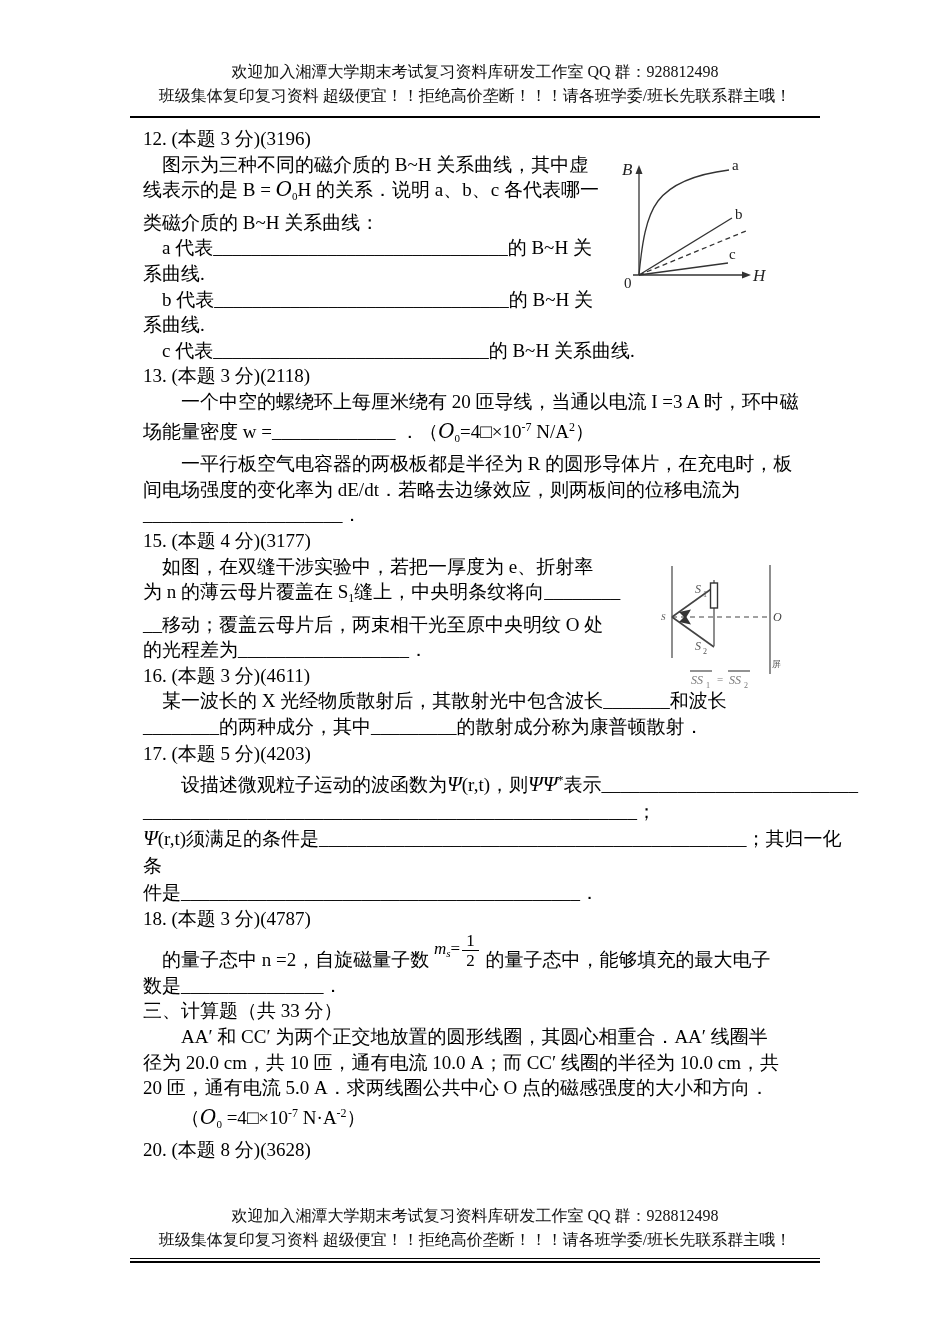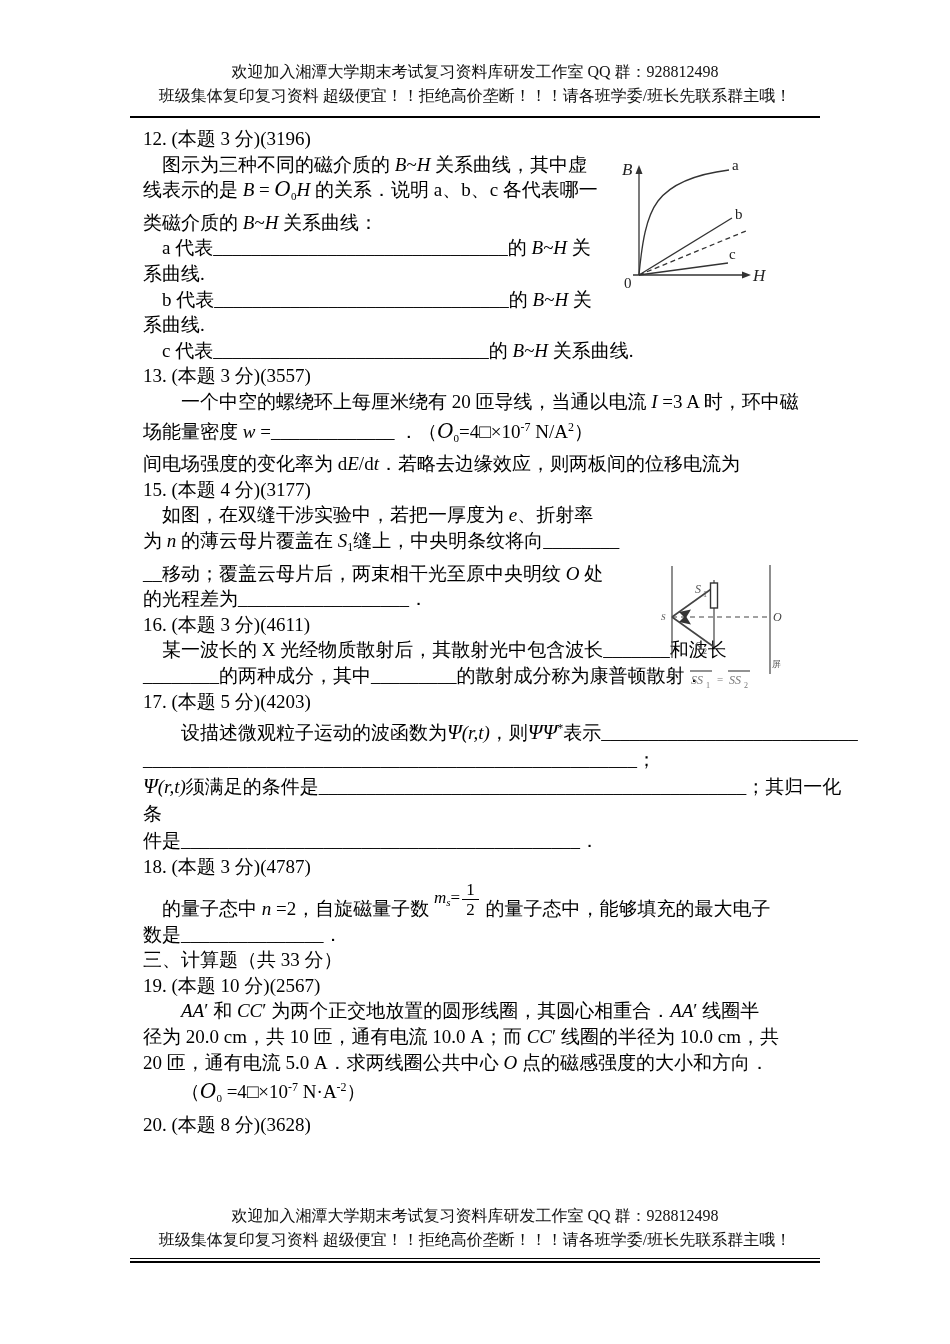--- a/index.html
+++ b/index.html
@@ -4,21 +4,21 @@
 <style>
   html,body{margin:0;padding:0;background:#ffffff;}
   .page{position:relative;width:950px;height:1344px;background:#fff;overflow:hidden;
         font-family:"Liberation Serif","DejaVu Serif","DejaVu Sans",serif;color:#000;}
   .sheet{position:absolute;left:0;top:0;right:0;padding:60px 130px 0 130px;}
   .notice{ text-align:center;font-size:16px;line-height:24px;color:#111;}
   .rule-top{margin-top:8px;height:0;border-top:2.4px solid #000;}
   .bodytext{margin-left:13px;margin-top:8px;font-size:19px;}
   .ln{line-height:25.6px;white-space:nowrap;}
   .ln.tall{line-height:27px;}
-  .i{font-style:italic;}
+  .i{}
   .sup{font-size:12px;vertical-align:7px;letter-spacing:0;}
   .sub{font-size:12px;vertical-align:-4px;}
   .mu{font-style:italic;font-family:"DejaVu Serif",serif;font-size:20px;}
   .musub{font-size:11px;vertical-align:-4px;}
   .psi{font-style:italic;font-size:21px;}
   
   .mseq{font-size:17px;vertical-align:12px;font-style:italic;margin-top:19px;}
   .mseq .sub{font-size:11px;vertical-align:-3px;}
   .eqsign{font-size:17px;vertical-align:12px;}
   .frac{display:inline-block;text-align:center;font-size:17px;line-height:19px;vertical-align:baseline;margin:0 2px;}
@@ -53,27 +53,29 @@
         <div class="ln"><span>线表示的是 </span><span class="i">B</span><span> = </span><span class="mu">O</span><span class="musub">0</span><span class="i">H</span><span> 的关系．说明 a、b、c 各代表哪一</span></div>
         <div class="ln"><span>类磁介质的 </span><span class="i">B~H</span><span> 关系曲线：</span></div>
         <div class="ln"><span>　a 代表</span><span>_______________________________</span><span>的 </span><span class="i">B~H</span><span> 关</span></div>
         <div class="ln"><span>系曲线.</span></div>
         <div class="ln"><span>　b 代表</span><span>_______________________________</span><span>的 </span><span class="i">B~H</span><span> 关</span></div>
         <div class="ln"><span>系曲线.</span></div>
         <div class="ln"><span>　c 代表</span><span>_____________________________</span><span>的 </span><span class="i">B~H</span><span> 关系曲线.</span></div>
       </div>
 
       <div>
-        <div class="ln"><span>13. (本题 3 分)(3557)</span></div>
+        <div class="ln"><span>13. (本题 3 分)(2118)</span></div>
         <div class="ln"><span>　　一个中空的螺绕环上每厘米绕有 20 匝导线，当通以电流 </span><span class="i">I</span><span> =3 A 时，环中磁</span></div>
         <div class="ln"><span>场能量密度 </span><span class="i">w</span><span> =</span><span>_____________</span><span> ．（</span><span class="mu">O</span><span class="musub">0</span><span>=4</span><span>□</span><span>×10</span><span class="sup">-7</span><span> N/A</span><span class="sup">2</span><span>）</span></div>
       </div>
 
       <div>
+        <div class="ln"><span>　　一平行板空气电容器的两极板都是半径为 </span><span class="i">R</span><span> 的圆形导体片，在充电时，板</span></div>
         <div class="ln"><span>间电场强度的变化率为 d</span><span class="i">E</span><span>/d</span><span class="i">t</span><span>．若略去边缘效应，则两板间的位移电流为</span></div>
+        <div class="ln"><span>_____________________</span><span>．</span></div>
       </div>
 
       <div>
         <div class="ln"><span>15. (本题 4 分)(3177)</span></div>
         <div class="ln"><span>　如图，在双缝干涉实验中，若把一厚度为 </span><span class="i">e</span><span>、折射率</span></div>
         <div class="ln"><span>为 </span><span class="i">n</span><span> 的薄云母片覆盖在 </span><span class="i">S</span><span class="sub">1</span><span>缝上，中央明条纹将向</span><span>________</span></div>
         <div class="ln"><span>__移动；覆盖云母片后，两束相干光至原中央明纹 </span><span class="i">O</span><span> 处</span></div>
         <div class="ln"><span>的光程差为</span><span>__________________</span><span>．</span></div>
       </div>
 
@@ -96,21 +98,20 @@
         <div class="ln"><span>18. (本题 3 分)(4787)</span></div>
         <div class="ln">
           <span><span>　的量子态中 </span><span class="i">n</span><span> =2，自旋磁量子数 </span></span><span><span class="mseq"><span>m</span><span class="sub">s</span></span><span class="eqsign">=</span><span class="frac"><span class="num">1</span><span class="den">2</span></span></span><span><span> 的量子态中，能够填充的最大电子</span></span>
         </div>
         <div class="ln"><span>数是</span><span>_______________</span><span>．</span></div>
       </div>
 
       <div class="ln"><span>三、计算题（共 33 分）</span></div>
 
       <div>
-        <div class="ln"><span>19. (本题 10 分)(2567)</span></div>
         <div class="ln"><span>　　</span><span class="i">AA</span><span>′ 和 </span><span class="i">CC</span><span>′ 为两个正交地放置的圆形线圈，其圆心相重合．</span><span class="i">AA</span><span>′ 线圈半</span></div>
         <div class="ln"><span>径为 20.0 cm，共 10 匝，通有电流 10.0 A；而 </span><span class="i">CC</span><span>′ 线圈的半径为 10.0 cm，共</span></div>
         <div class="ln"><span>20 匝，通有电流 5.0 A．求两线圈公共中心 </span><span class="i">O</span><span> 点的磁感强度的大小和方向．</span></div>
         <div class="ln"><span>　　（</span><span class="mu">O</span><span class="musub">0</span><span> =4</span><span>□</span><span>×10</span><span class="sup">-7</span><span> N·A</span><span class="sup">-2</span><span>）</span></div>
       </div>
 
       <div>
         <div class="ln"><span>20. (本题 8 分)(3628)</span></div>
       </div>
 

